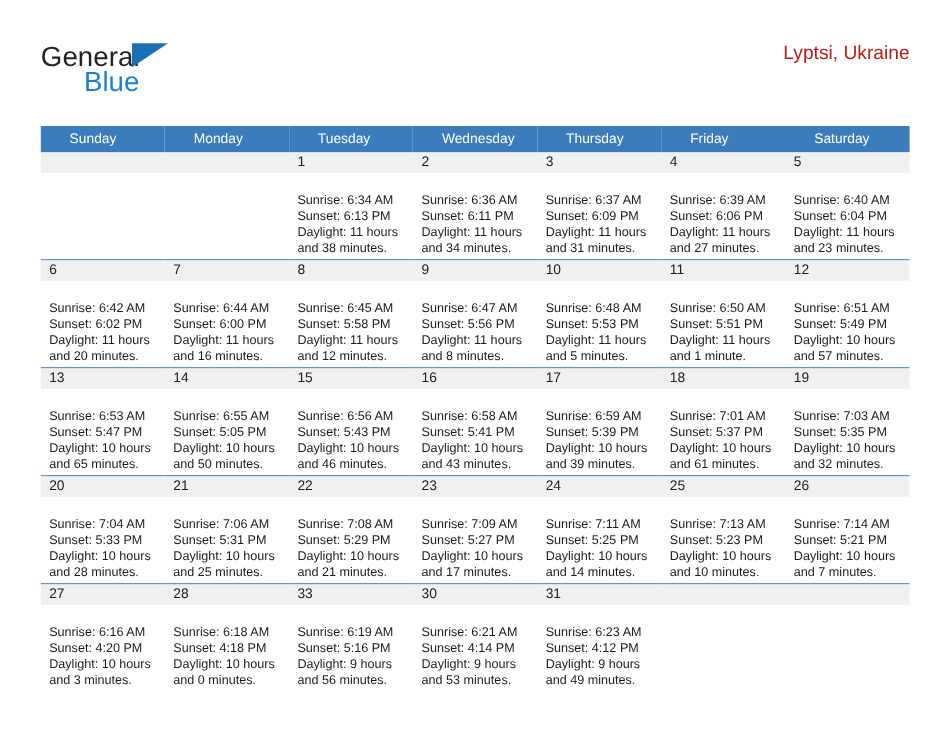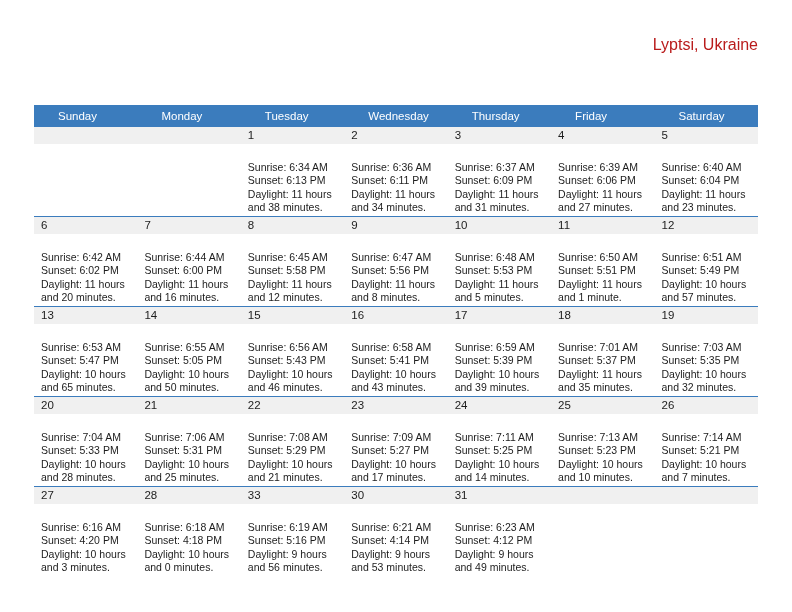--- a/index.html
+++ b/index.html
@@ -139,20 +139,25 @@
     white-space: normal;
   }
 </style>
 </head>
 <body>
 
 <div class="page">
 
   <div class="header">
 
+    <div class="brand">
+      <span class="brand-general">General</span>
+      <span class="brand-tri"></span>
+      <span class="brand-blue">Blue</span>
+    </div>
 
     <div class="titles">
       <div class="cal-subtitle">Lyptsi, Ukraine</div>
     </div>
 
   </div>
 
   <table class="calendar">
     <thead>
       <tr>
@@ -350,21 +355,21 @@
                 <div class="wrap">Daylight: 10 hours and 39 minutes.</div>
               </div>
             </div>
           </td>
           <td>
             <div class="daycell">
               <div class="daynum-band">18</div>
               <div class="dayinfo">
                 <div>Sunrise: 7:01 AM</div>
                 <div>Sunset: 5:37 PM</div>
-                <div class="wrap">Daylight: 11 hours and 35 minutes.</div>
+                <div class="wrap">Daylight: 10 hours and 61 minutes.</div>
               </div>
             </div>
           </td>
           <td>
             <div class="daycell">
               <div class="daynum-band">19</div>
               <div class="dayinfo">
                 <div>Sunrise: 7:03 AM</div>
                 <div>Sunset: 5:35 PM</div>
                 <div class="wrap">Daylight: 10 hours and 32 minutes.</div>

